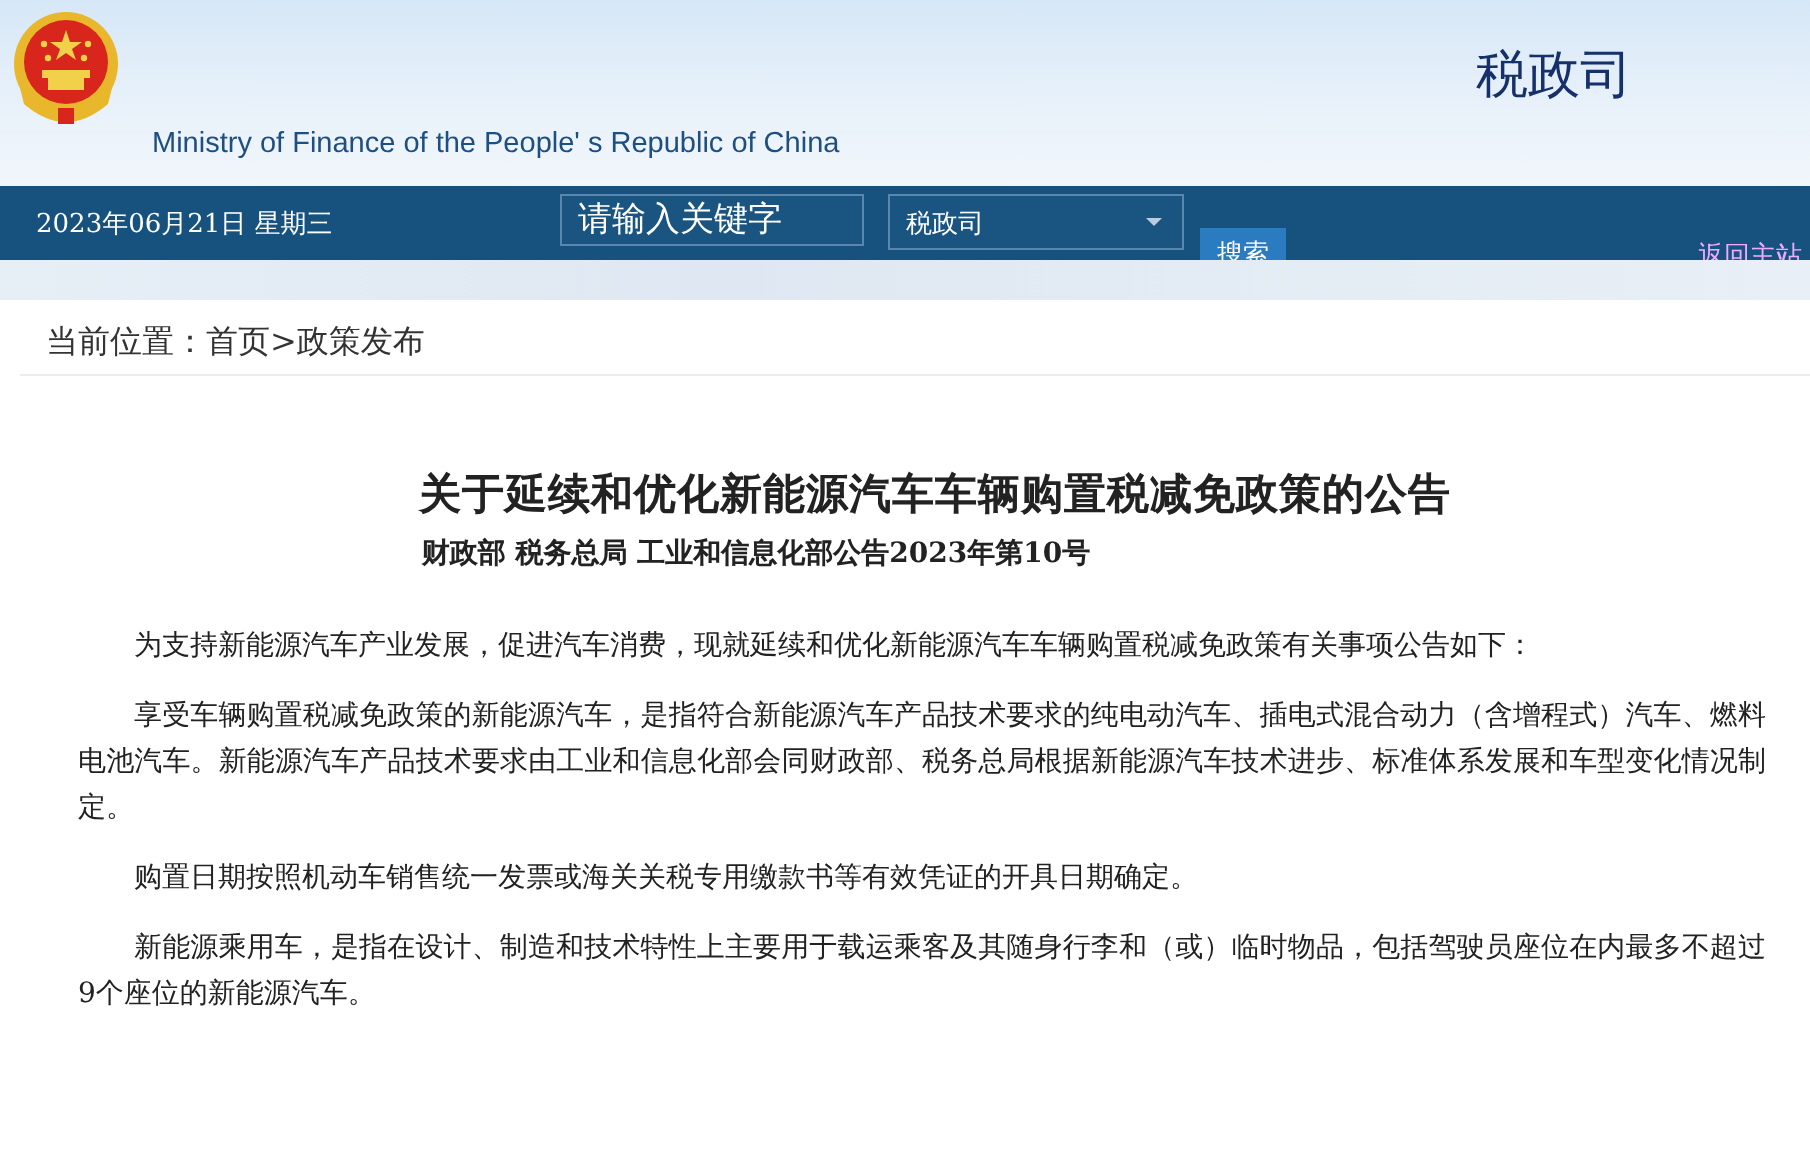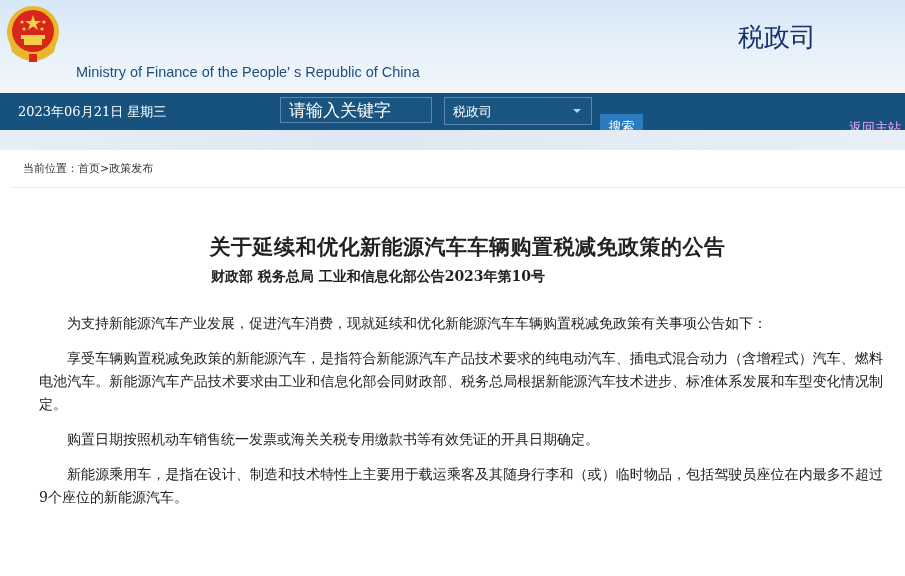--- a/index.html
+++ b/index.html
@@ -24,21 +24,21 @@
       border: 1px solid #5b86ad; background: #1a5582; color: #ffffff; font-size: 13px; padding: 5px 8px; }
     .select-caret { position: absolute; right: 10px; top: 11px; width: 0; height: 0;
       border-left: 4px solid transparent; border-right: 4px solid transparent; border-top: 4px solid #b9cde0; }
     .search-btn { position: absolute; left: 600px; top: 7px; width: 43px; height: 26px; background: #2a7bbf; color: #ffffff;
       border: none; font-size: 13px; font-family: "DejaVu Serif", serif; padding: 0; cursor: pointer; margin-top: 14px; }
     .home-link { position: absolute; left: 849px; top: 26px; font-size: 13px; color: #f0abfc; text-decoration: none; white-space: nowrap; }
 
     .banner-strip { position: absolute; left: 0; top: 130px; width: 905px; height: 20px;
       background: linear-gradient(90deg, #e6eef6 0%, #dfe8f2 40%, #e8eff6 100%); }
 
-    .breadcrumb { position: absolute; left: 23px; top: 161px; font-size: 11px; color: #333333; white-space: nowrap; }
+    .breadcrumb { position: absolute; left: 23px; top: 161px; font-size: 16px; color: #333333; white-space: nowrap; }
     .breadcrumb a { color: #333333; text-decoration: none; }
     .crumb-line { position: absolute; left: 10px; top: 187px; width: 895px; height: 1px; background: #ececec; }
 
     .article-title { position: absolute; left: 0; top: 218px; width: 905px; text-align: center; font-size: 21px; font-weight: bold;
       color: #222222; letter-spacing: 0.5px; }
     .doc-number { position: absolute; left: 0; top: 268px; width: 756px; text-align: center; font-size: 14px; font-weight: bold; color: #222222; }
 
     .body-text { position: absolute; left: 39px; top: 312px; width: 844px; font-size: 14px; color: #222222; line-height: 23px; }
     .body-text p { margin: 0 0 12px 0; text-indent: 28px; text-align: justify; }
   </style>

